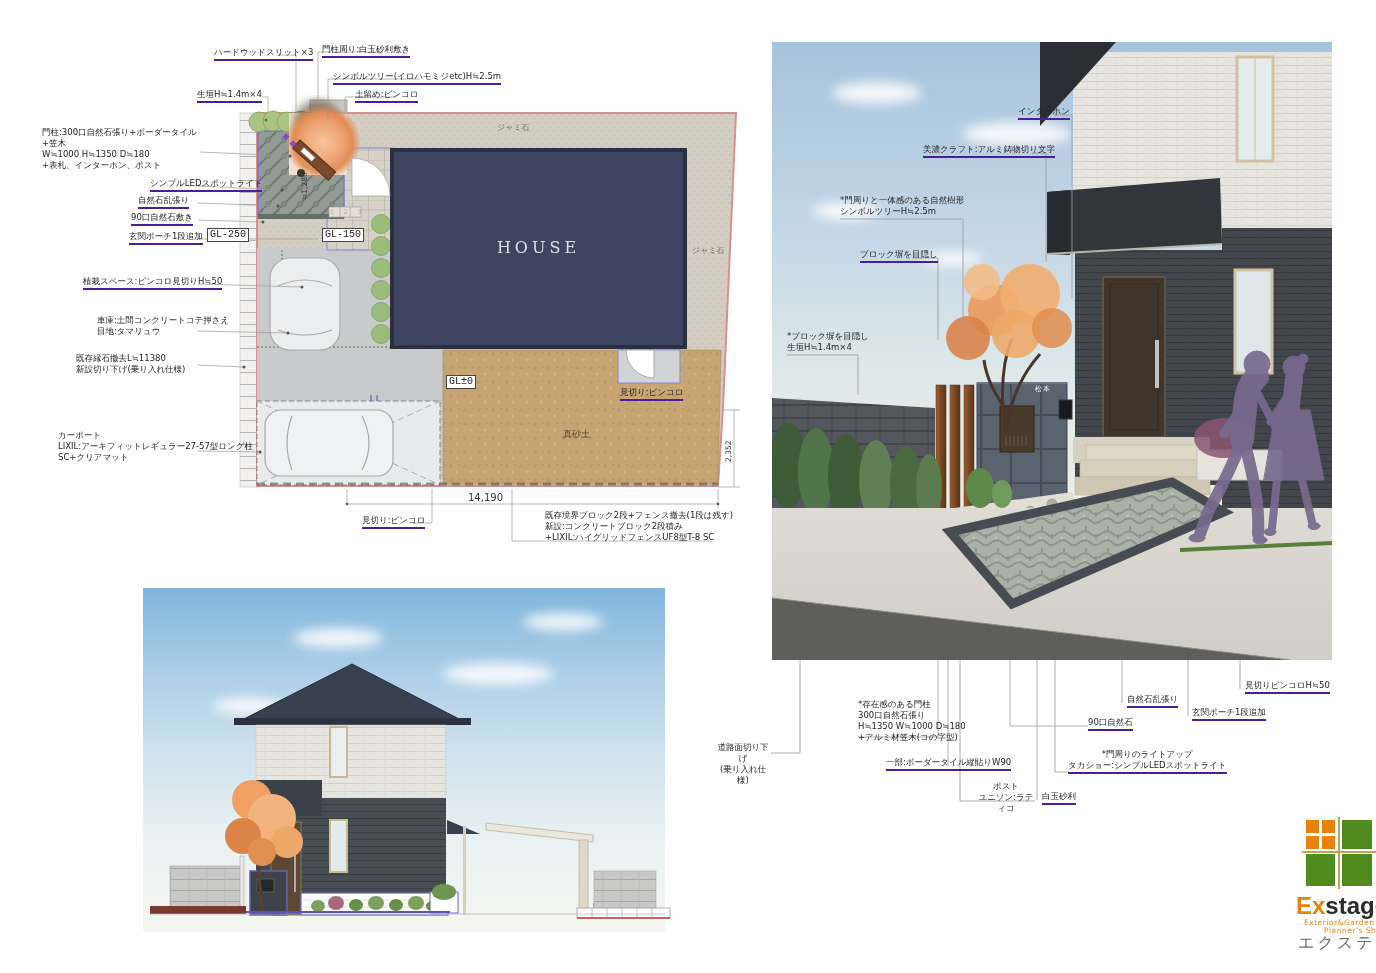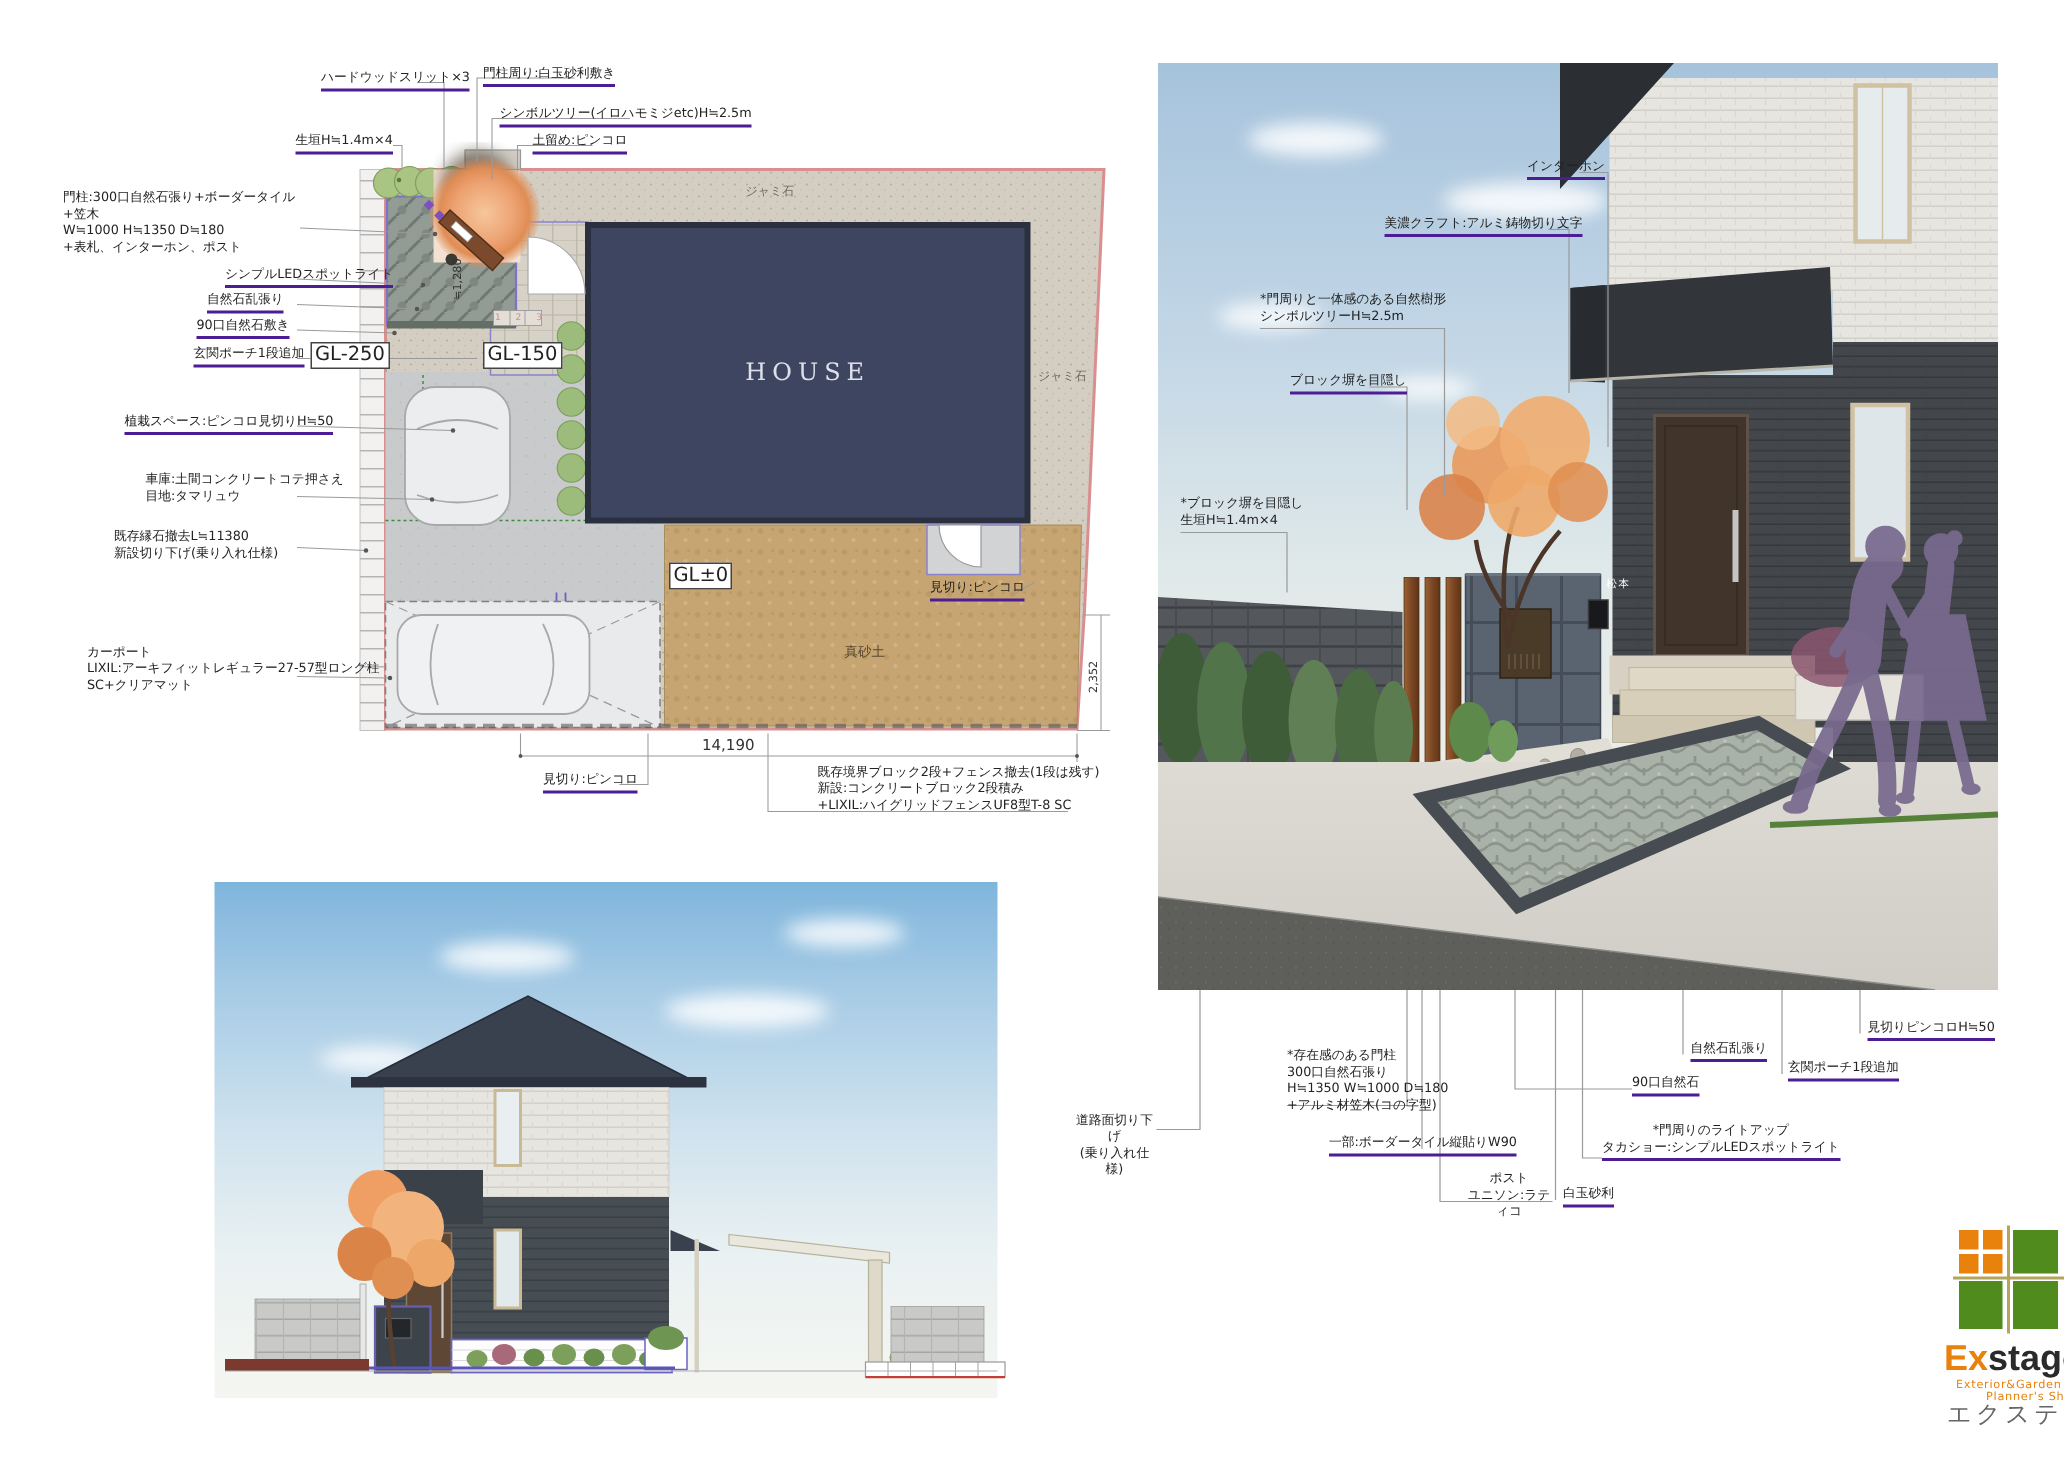--- a/index.html
+++ b/index.html
@@ -2,38 +2,38 @@
 <html><head>
 <meta charset="utf-8">
 <style>
   html,body{margin:0;padding:0;background:#ffffff;}
   #canvas{position:relative;width:1376px;height:973px;background:#fff;overflow:hidden;
           font-family:"DejaVu Sans","Liberation Sans",sans-serif;}
   
   .lb{position:absolute;font-size:8.5px;line-height:1.3;color:#222;white-space:pre-line;z-index:30;}
   .ul{border-bottom:2px solid #4c1d95;padding-bottom:1px;}
   .ctr{text-align:center;}
-  .glb{position:absolute;font-size:13px;color:#222;background:#fff;border:1px solid #444;
-       padding:0 2px;line-height:1.2;z-index:30;}
+  .glb{position:absolute;font-size:10px;color:#222;background:#fff;border:1px solid #444;
+       padding:0 2px;line-height:1.2;z-index:30;font-family:Liberation Mono, monospace;}
   .dim{position:absolute;font-size:10px;color:#333;z-index:30;}
   .vdim{position:absolute;font-size:7.5px;color:#333;z-index:30;transform:rotate(-90deg);transform-origin:left top;}
   .areaLbl{position:absolute;font-size:8px;color:#6f6a60;z-index:30;}
   
   #elevSky{position:absolute;left:143px;top:588px;width:522px;height:344px;z-index:1;
     background:linear-gradient(180deg,#7fb5dc 0%,#a8cce6 22%,#cfe2ee 48%,#e9f1f2 72%,#f5f6f1 100%);}
   #render{position:absolute;left:772px;top:42px;width:560px;height:618px;overflow:hidden;z-index:5;
     background:linear-gradient(180deg,#a6c3dc 0%,#c2d6e6 30%,#e0e9e9 55%,#edeee8 78%,#e9e9e3 100%);}
   .cloud{position:absolute;background:rgba(255,255,255,.85);border-radius:50%;filter:blur(6px);}
   #mainsvg{position:absolute;left:0;top:0;z-index:20;pointer-events:none;}
   #rendersvg{position:absolute;left:0;top:0;}
   
   #houseLbl{position:absolute;left:392px;top:238px;width:293px;text-align:center;z-index:30;
     color:#dde0e8;font-family:"DejaVu Serif","Liberation Serif",serif;font-size:16px;letter-spacing:4px;}
   #stepsLbl{position:absolute;left:330px;top:208px;z-index:30;font-size:6px;color:#cc8f8f;letter-spacing:4px;}
-  #nameplate{position:absolute;left:1035px;top:384px;z-index:30;font-size:7px;color:#fff;letter-spacing:1px;margin-left:36px;}
+  #nameplate{position:absolute;left:1035px;top:384px;z-index:30;font-size:7px;color:#fff;letter-spacing:1px;}
   
   #logo{position:absolute;left:1256px;top:820px;width:100px;height:140px;z-index:30;margin-left:38px;}
   .lgq{position:absolute;}
   .lgline{position:absolute;background:#b3a55c;}
   #logoword{position:absolute;left:2px;top:72px;font-size:24px;font-weight:bold;letter-spacing:0px;
     font-family:"Liberation Sans","DejaVu Sans",sans-serif;white-space:nowrap;}
   .lgsub{position:absolute;font-size:7.5px;color:#e8820c;letter-spacing:0.5px;white-space:nowrap;}
   #logoKat{position:absolute;left:4px;top:113px;font-size:16px;color:#666;letter-spacing:3px;white-space:nowrap;}
 </style>
 </head>

